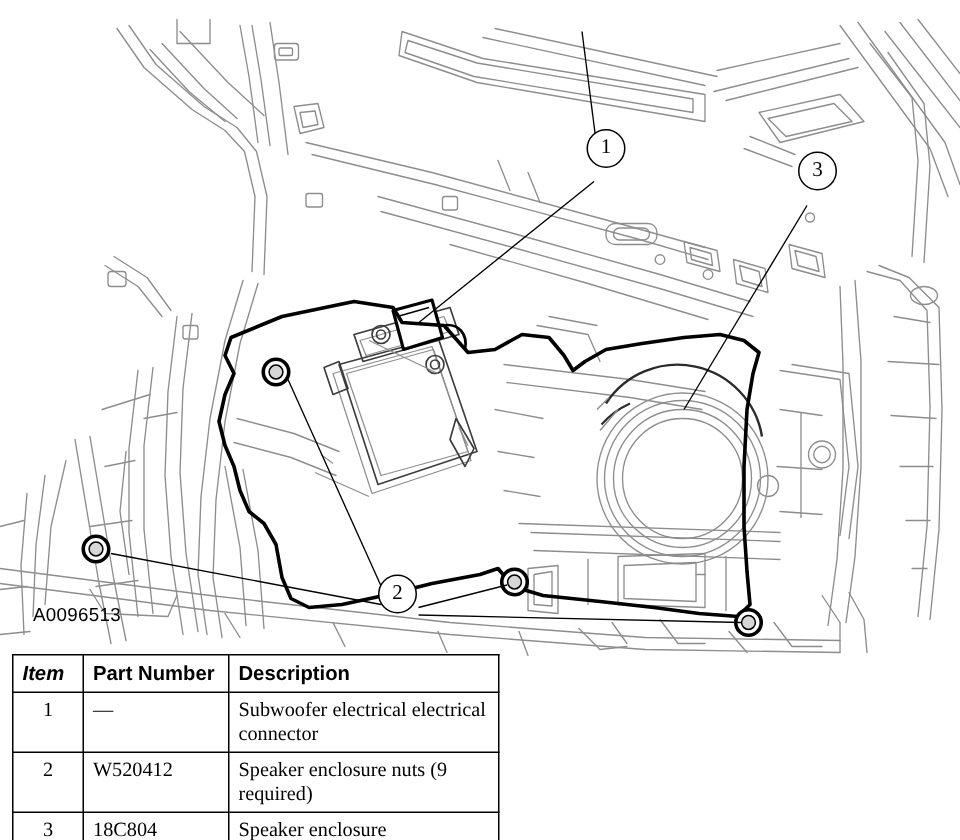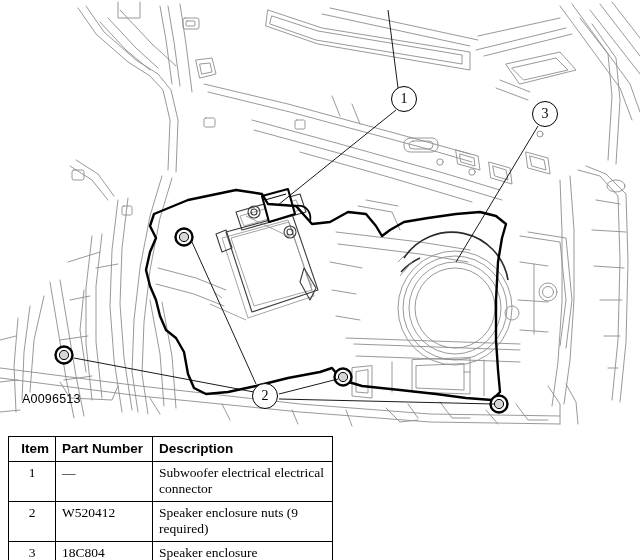--- a/index.html
+++ b/index.html
@@ -13,21 +13,21 @@
     position: relative;
     overflow: hidden;
     font-family: "Liberation Serif", serif;
     color: #000000;
   }
 
   
   #illustration {
     position: absolute;
     left: 0;
-    top: 0;
+    top: 11px;
     width: 520px;
     height: 430px;
     text-align: center;
   }
   #illustration svg {
     display: block;
   }
 
   .dwg-id {
     position: absolute;
@@ -73,21 +73,22 @@
   }
   #parts-table thead th {
     font-family: "Liberation Sans", sans-serif;
     font-weight: bold;
     font-size: 13.5px;
     padding-top: 4px;
     padding-bottom: 4px;
     text-align: left;
   }
   #parts-table thead th.c-item {
-    text-align: right;
+    text-align: left;
+    font-style: italic;
   }
   #parts-table td.c-item {
     text-align: center;
     font-size: 13.5px;
   }
   col.w-item       { width: 47px; }
   col.w-part       { width: 97px; }
   col.w-desc       { width: 180px; }
 </style>
 </head>

